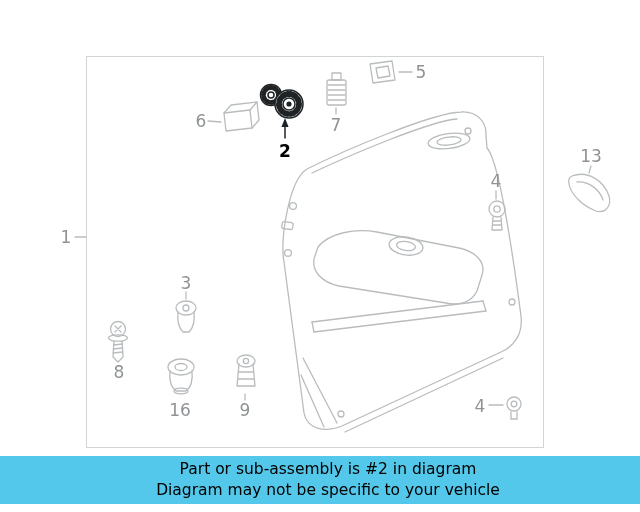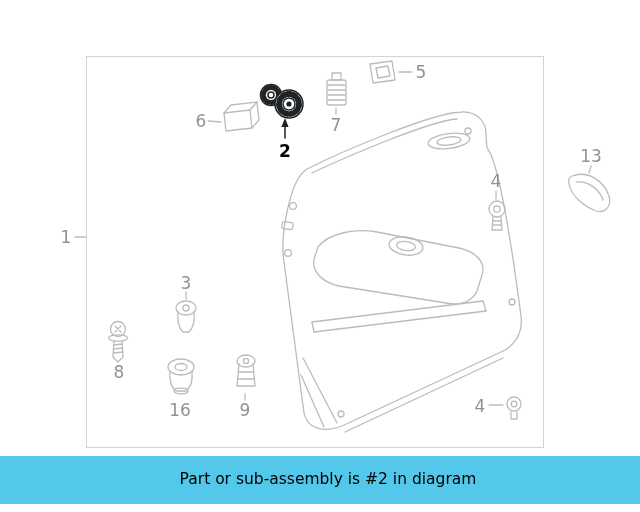--- a/index.html
+++ b/index.html
@@ -173,15 +173,16 @@
   <span class="callout c6">6</span>
   <span class="callout c7">7</span>
   <span class="callout c8">8</span>
   <span class="callout c9">9</span>
   <span class="callout c10">4</span>
   <span class="callout c11">16</span>
   <span class="callout c12">13</span>
 
   <div class="banner">
     <div>Part or sub-assembly is #2 in diagram</div>
+    <div>Diagram may not be specific to your vehicle</div>
   </div>
 
 </div>
 
 </body></html>

